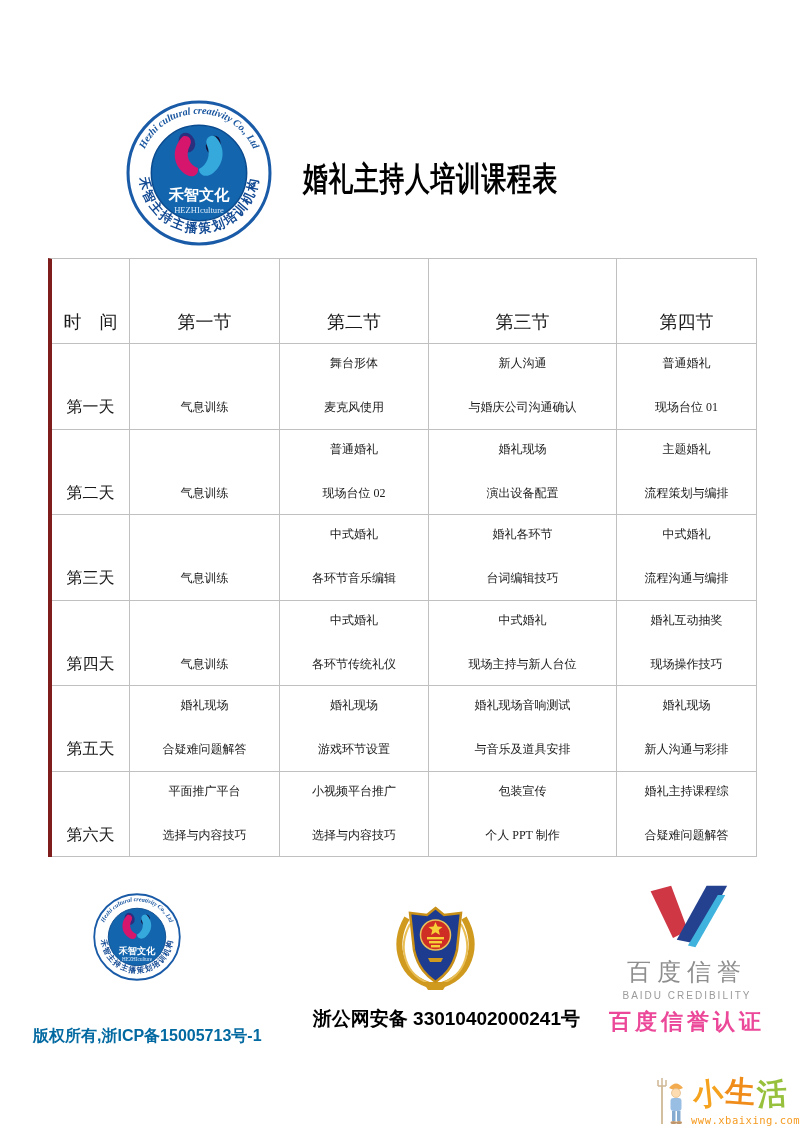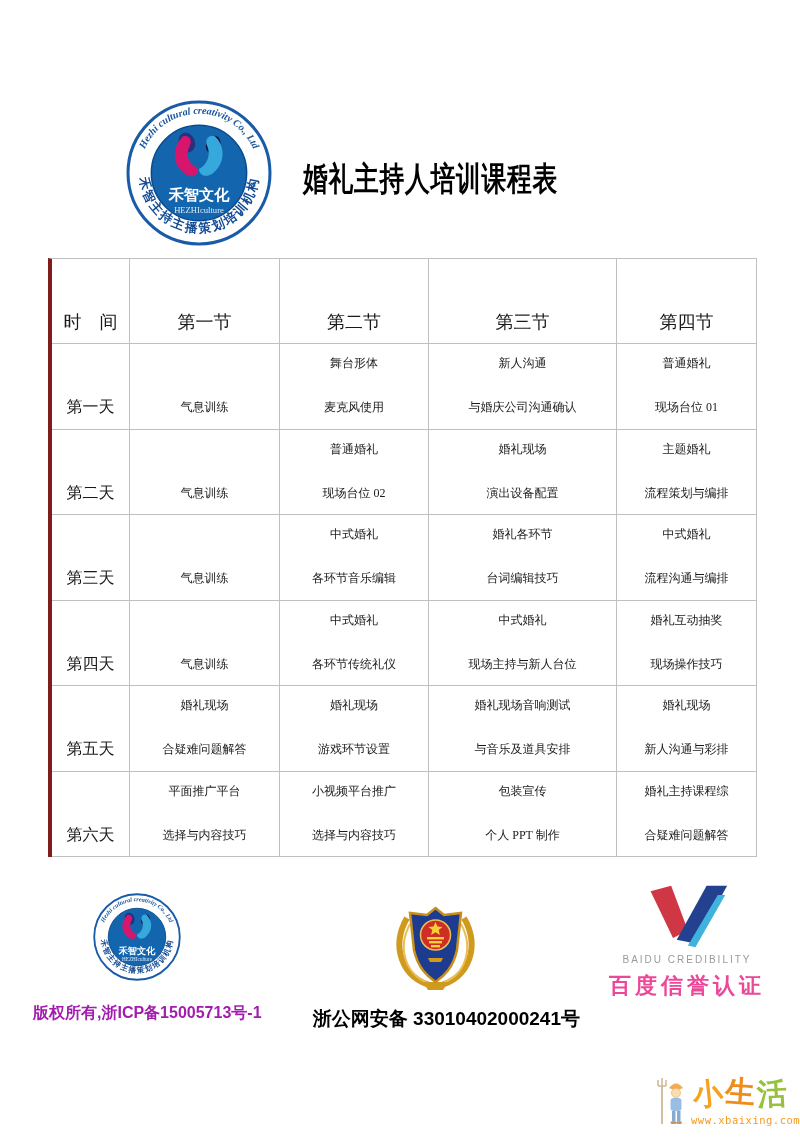--- a/index.html
+++ b/index.html
@@ -18,22 +18,22 @@
       border-top:1px solid #c0c0c0;border-left:4px solid #7f1d1d;}
   .cell{position:relative;border-right:1px solid #c0c0c0;border-bottom:1px solid #c0c0c0;
         font-size:12px;}
   .cell .l1,.cell .l2{position:absolute;left:0;right:0;text-align:center;line-height:22px;
         white-space:nowrap;}
   .cell .l1{top:8px;}
   .cell .l2{top:52px;}
   .cell.hdr{font-size:18px;}
   .cell.day{font-size:16px;}
   
-  .copyright{position:absolute;left:33px;top:1003px;font-family:"Liberation Sans",sans-serif;
-             font-size:16px;font-weight:600;color:#a21caf;white-space:nowrap;}
+  .copyright{position:absolute;left:33px;top:1026px;font-family:"Liberation Sans",sans-serif;
+             font-size:16px;font-weight:600;color:#0369a1;white-space:nowrap;}
   .police-badge{position:absolute;left:383px;top:894px;width:105px;height:100px;}
   .police-beian{position:absolute;left:280px;top:1006px;width:300px;text-align:right;
              font-family:"Liberation Sans",sans-serif;font-size:19px;font-weight:bold;
              color:#000;white-space:nowrap;}
   .baidu{position:absolute;left:607px;top:882px;width:160px;text-align:center;}
   .baidu-v{display:block;margin:0 auto;width:108px;height:70px;}
   .baidu-title{margin-top:4px;font-family:"Liberation Sans",sans-serif;font-size:24px;
              color:#8e8e8e;letter-spacing:6px;white-space:nowrap;}
   .baidu-sub{margin-top:2px;font-family:"Liberation Sans",sans-serif;font-size:10px;
              color:#9a9a9a;letter-spacing:2px;white-space:nowrap;}
@@ -250,20 +250,21 @@
     <path d="M45,64 h15 l-2,4 h-11 Z" fill="#cf9a1e"></path>
   </svg>
   <div class="police-beian">浙公网安备 33010402000241号</div>
 
   <div class="baidu">
     <svg class="baidu-v" viewBox="0 0 110 75">
       <polygon points="16,10 38,4 56,52 40,60" fill="#cf3745"></polygon>
       <polygon points="44,62 76,4 98,4 64,66" fill="#23418f"></polygon>
       <polygon points="88,14 96,14 64,70 56,68" fill="#3fb3dd"></polygon>
     </svg>
+    <div class="baidu-title">百度信誉</div>
     <div class="baidu-sub">BAIDU CREDIBILITY</div>
     <div class="baidu-cert">百度信誉认证</div>
   </div>
 
   <div class="watermark">
     <svg class="wm-fig" viewBox="0 0 30 52">
       <line x1="5" y1="10" x2="5" y2="48" stroke="#c9b089" stroke-width="1.8"></line>
       <path d="M1,10 v-6 M5,10 v-8 M9,10 v-6 M1,10 h8" fill="none" stroke="#c9b089" stroke-width="1.5"></path>
       <path d="M12,12 Q19,3 26,12 Q19,16 12,12 Z" fill="#f2a33c"></path>
       <circle cx="19" cy="17" r="4.5" fill="#fcd9a8" stroke="#e0b57f" stroke-width="0.8"></circle>

